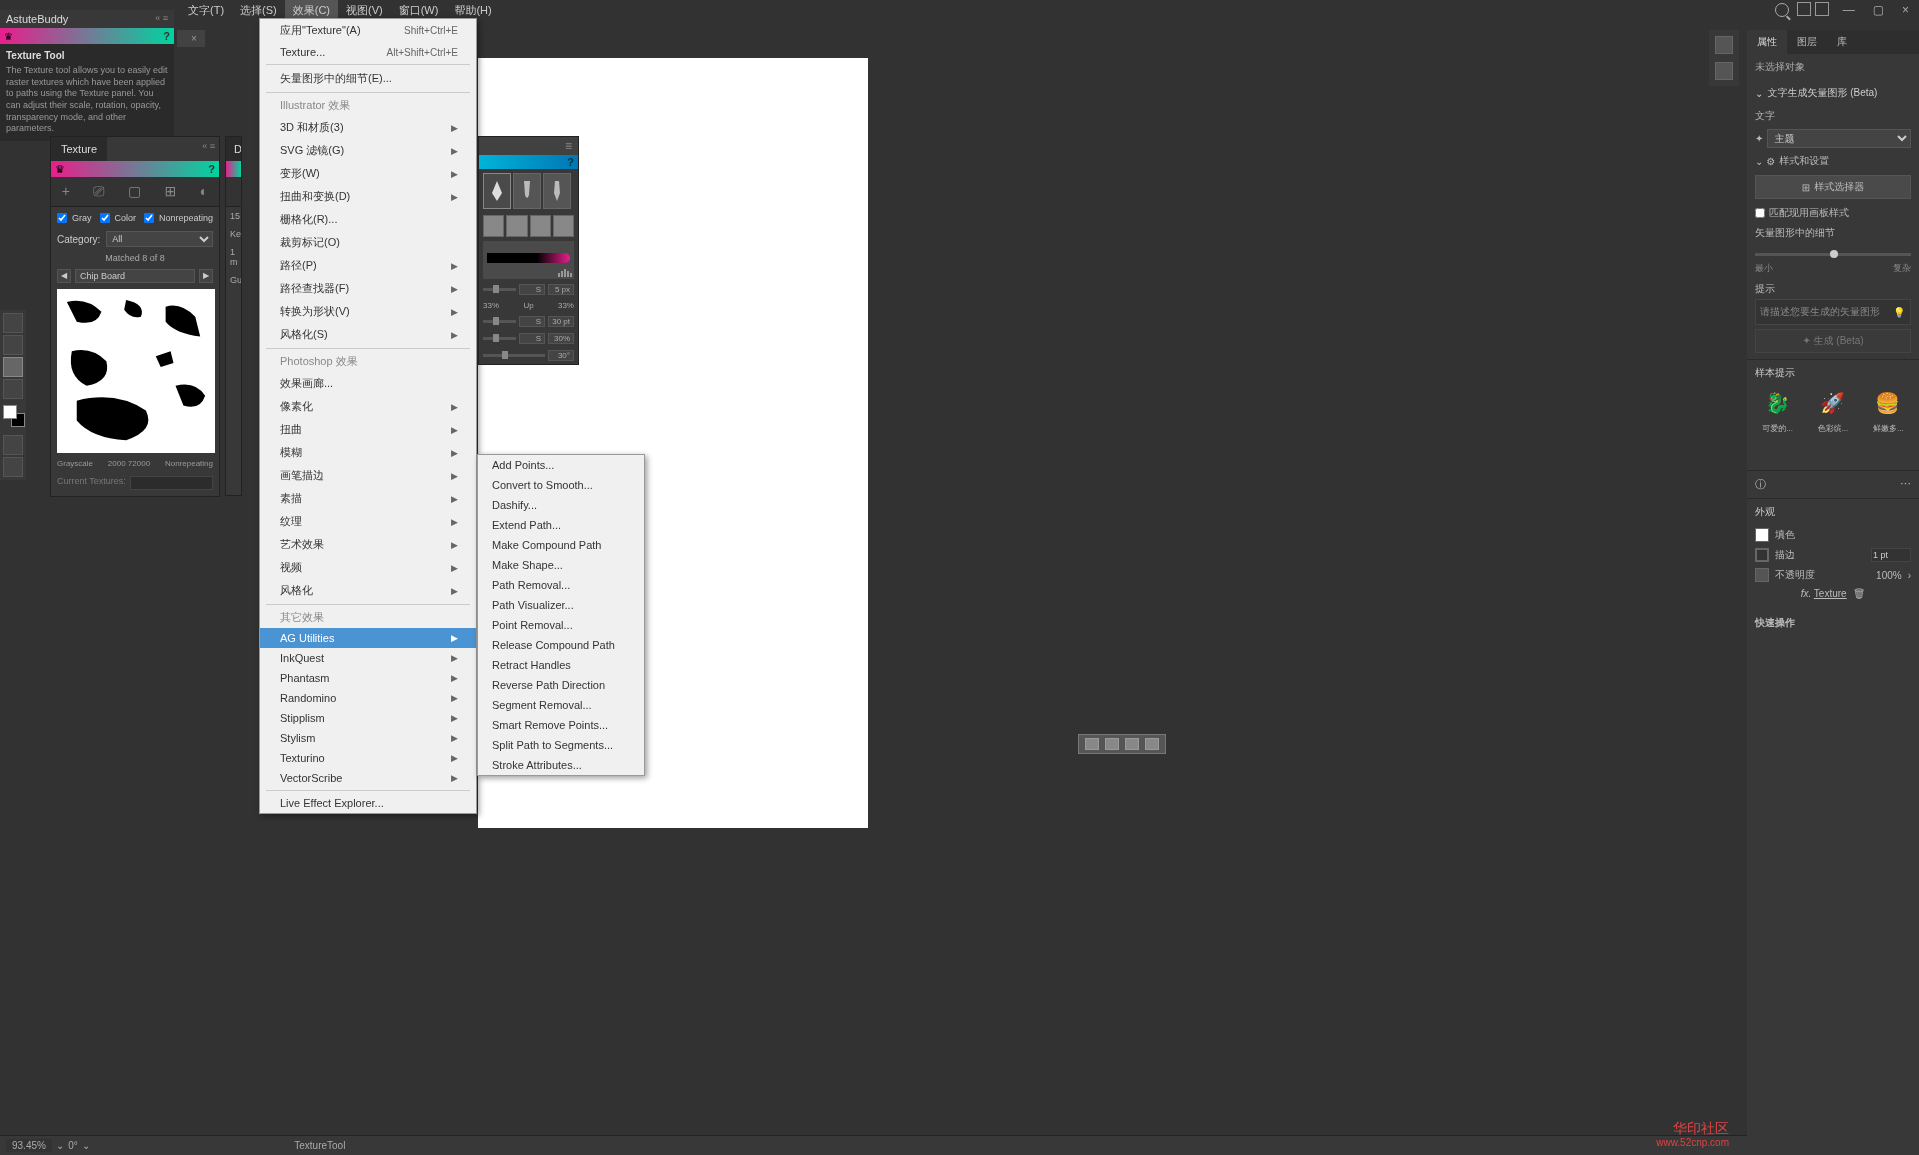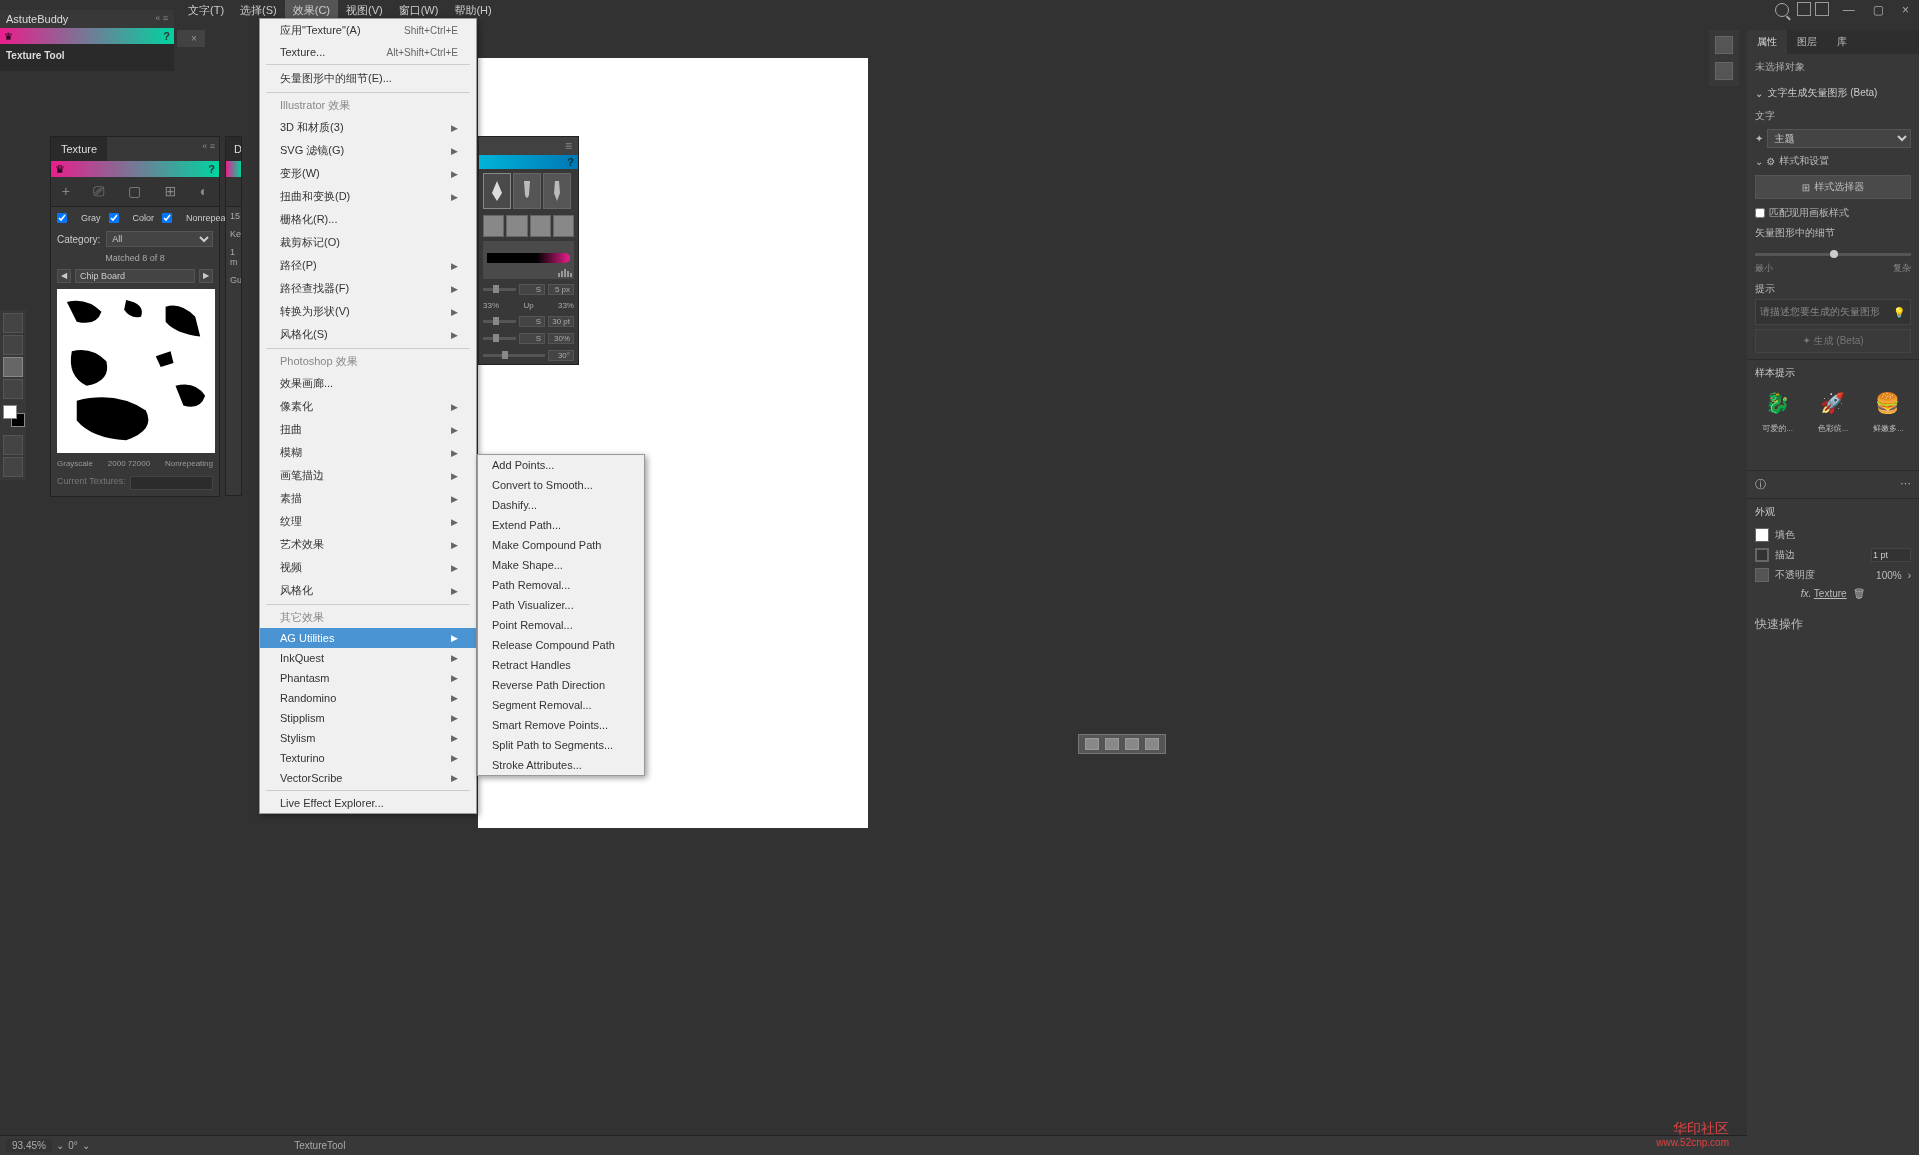--- a/index.html
+++ b/index.html
@@ -45,21 +45,21 @@
 
 
 .texture-panel{position:absolute;left:50px;top:136px;width:170px;background:#383838;border:1px solid #222}
 .texture-panel .hdr{display:flex;background:#383838}
 .texture-panel .hdr .tab{padding:6px 10px;font-size:11px;background:#2a2a2a;color:#ddd}
 .texture-panel .hdr .icons{margin-left:auto;padding:4px;font-size:9px;color:#888}
 .tp-crown{background:linear-gradient(90deg,#e91e8c,#00d4a0);height:16px;display:flex;align-items:center;justify-content:space-between;padding:0 4px}
 .tp-toolbar{background:#333;padding:6px;display:flex;gap:14px;justify-content:space-around;border-bottom:1px solid #222}
 .tp-toolbar span{color:#888;font-size:14px}
 .tp-checks{padding:6px;display:flex;gap:8px;font-size:9px;color:#ccc}
-.tp-checks label{display:flex;gap:14px;align-items:center}
+.tp-checks label{display:flex;gap:5px;align-items:center}
 .tp-cat{padding:2px 6px;display:flex;gap:6px;align-items:center;font-size:10px}
 .tp-cat select{flex:1;background:#444;border:1px solid #555;color:#ccc;font-size:9px;padding:1px}
 .tp-matched{text-align:center;padding:4px;font-size:9px;color:#aaa}
 .tp-nav{padding:2px 6px;display:flex;align-items:center;gap:4px}
 .tp-nav .nbtn{width:14px;height:14px;background:#444;border:1px solid #555;text-align:center;line-height:12px;font-size:8px}
 .tp-nav .name{flex:1;background:#444;border:1px solid #555;padding:1px 4px;font-size:9px}
 .tp-preview{margin:4px 6px;width:158px;height:164px;background:#fff;position:relative;overflow:hidden}
 .tp-preview svg{width:100%;height:100%}
 .tp-info{display:flex;justify-content:space-between;padding:2px 6px;font-size:8px;color:#999}
 .tp-cur{padding:6px;font-size:9px;color:#777;display:flex;gap:4px}
@@ -134,21 +134,21 @@
 .props .sample{display:flex;flex-direction:column;align-items:center;gap:3px;font-size:8px}
 .props .sample .img{width:34px;height:34px;border-radius:3px;display:flex;align-items:center;justify-content:center;font-size:20px}
 .props .appearance{padding:6px 8px}
 .props .app-row{display:flex;align-items:center;gap:6px;padding:3px 0;font-size:10px}
 .props .app-row .sw{width:14px;height:14px;border:1px solid #666}
 .props .app-row .sw.white{background:#fff}
 .props .app-row .sw.none{background:#333;position:relative}
 .props .app-row .sw.none:after{content:"";position:absolute;inset:0;border:1px solid #666}
 .props .app-row input{width:40px;background:#333;border:1px solid #444;color:#ccc;font-size:9px;padding:1px}
 .props .app-row.fx{justify-content:center}
-.props .quickact{padding:8px;font-size:12px;font-weight:normal}
+.props .quickact{padding:8px;font-size:10px;font-weight:bold}
 
 
 .statusbar{position:absolute;left:0;bottom:0;right:172px;height:20px;background:#383838;display:flex;align-items:center;padding:0 6px;gap:4px;font-size:10px;color:#aaa;border-top:1px solid #222}
 .statusbar .zoom{background:#333;padding:1px 6px}
 .statusbar .tool{margin-left:200px}
 
 
 .viewtoggle{position:absolute;left:1078px;top:734px;background:#555;border:1px solid #777;padding:3px 6px;display:flex;gap:6px}
 .viewtoggle span{width:14px;height:12px;background:#888;border:1px solid #999}
 
@@ -184,20 +184,21 @@
   <div class="titlebar">
       <span>AstuteBuddy</span>
       <span class="dots">« ≡</span>
     </div>
   <div class="crown-bar">
       <span class="crown">♛</span>
       <span class="q">?</span>
     </div>
   <div class="astute-body">
     <div class="ttitle">Texture Tool</div>
+    <div class="tdesc">The Texture tool allows you to easily edit raster textures which have been applied to paths using the Texture panel. You can adjust their scale, rotation, opacity, transparency mode, and other parameters.</div>
   </div>
 </div>
 
 <div class="doctab"><span class="x">×</span></div>
 
 <div class="canvas"></div>
 
 <div class="fx-menu">
   <div class="row">
       <span>应用"Texture"(A)</span>

